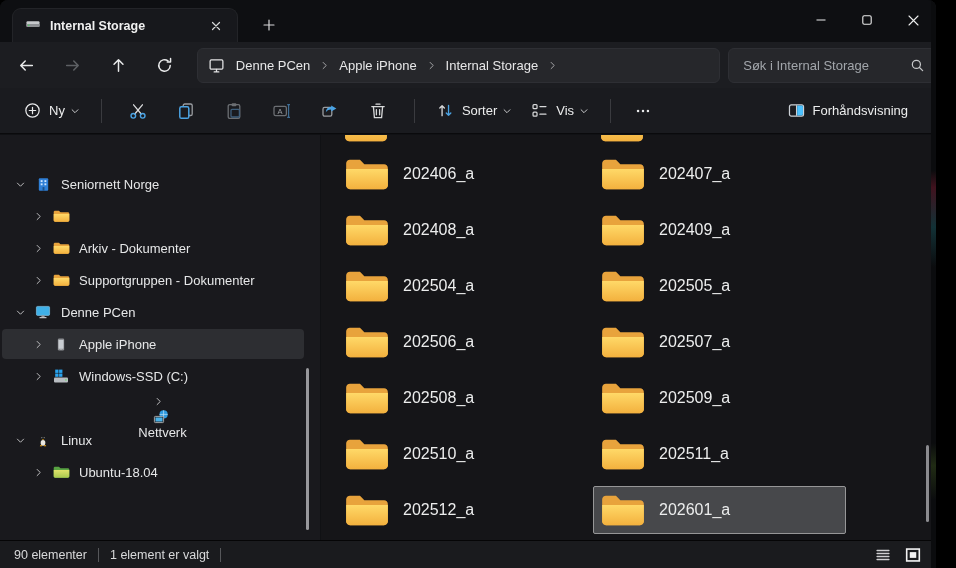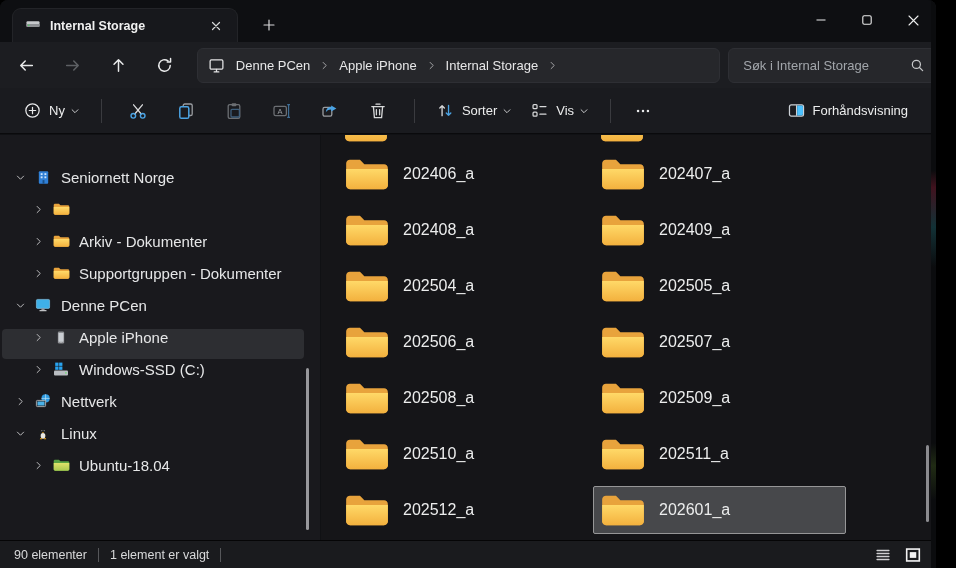--- a/index.html
+++ b/index.html
@@ -40,22 +40,22 @@
   .cmd-btn{height:34px;border-radius:5px;display:flex;align-items:center;justify-content:center;
            padding:0 9px;font-size:13px;color:#eceded;white-space:nowrap;}
   .cmd-btn .lbl{margin:0 5px 0 7px;}
   .cmd-icon-btn{width:44px;height:34px;margin:0 2px;display:flex;align-items:center;justify-content:center;border-radius:5px;}
   .cmd-sep{width:1px;height:24px;background:#3a3b3f;margin:0 12px;}
   .preview-btn{margin-left:auto;margin-right:14px;}
 
   
   .sidebar{position:absolute;left:0;top:135px;width:320px;bottom:28px;background:#19191d;overflow:hidden;}
   .tree{position:absolute;left:0;top:32px;right:14px;}
-  .tree-row{height:30px;margin:2px 2px 2px 2px;border-radius:4px;display:flex;
-            font-size:15px;color:#e6e7e8;}
+  .tree-row{height:30px;margin:2px 2px 2px 2px;border-radius:4px;display:flex;align-items:center;
+            font-size:13px;color:#e6e7e8;}
   .tree-row.selected{background:#2d2e32;}
   .tree-chev{width:16px;height:16px;display:flex;align-items:center;justify-content:center;flex:none;}
   .tree-ico{width:18px;height:16px;margin-left:6px;display:flex;align-items:center;justify-content:center;flex:none;}
   .tree-lbl{margin-left:9px;white-space:nowrap;}
   .sb-scroll{position:absolute;left:306px;top:233px;width:3px;height:162px;background:#98989c;border-radius:2px;}
 
   .main{position:absolute;left:321px;top:135px;right:5px;bottom:28px;background:#151518;overflow:hidden;}
   .grid{position:absolute;left:16px;top:15px;display:grid;grid-template-columns:253px 253px;
         grid-column-gap:3px;grid-row-gap:8px;}
   .tile{width:253px;height:48px;display:flex;align-items:center;border:1px solid transparent;border-radius:2px;}
@@ -390,21 +390,21 @@
                 <rect x="6.1" y="1.6" width="3.3" height="3.3"></rect>
                 <rect x="2.2" y="5.5" width="3.3" height="3.3"></rect>
                 <rect x="6.1" y="5.5" width="3.3" height="3.3"></rect>
               </g>
               <rect x="1" y="9.4" width="14" height="5" rx="1" fill="#b9bdc2"></rect>
               <circle cx="12.9" cy="11.9" r="0.8" fill="#6fdc72"></circle>
             </svg>
           </span>
           <span class="tree-lbl">Windows-SSD (C:)</span>
         </div>
-        <div class="tree-row" style="padding-left: 10px;">
+        <div class="tree-row" style="padding-left: 10px; flex-direction: column;">
           <span class="tree-chev">
             <svg width="11" height="11" viewBox="0 0 16 16" fill="none" stroke="#bfc0c2" stroke-width="1.4" stroke-linecap="round" stroke-linejoin="round">
               <path d="M6 3.5 10.5 8 6 12.5"></path>
             </svg>
           </span>
           <span class="tree-ico">
             <svg width="16" height="16" viewBox="0 0 16 16">
               <circle cx="10.6" cy="5.4" r="4.1" fill="#2f9ae0"></circle>
               <path d="M6.5 5.4h8.2M10.6 1.3v8.2" stroke="#bfe3f7" stroke-width="0.7"></path>
               <rect x="1.4" y="7.4" width="9.2" height="6.2" rx="0.9" fill="#26282c" stroke="#aeb2b6" stroke-width="0.9"></rect>

